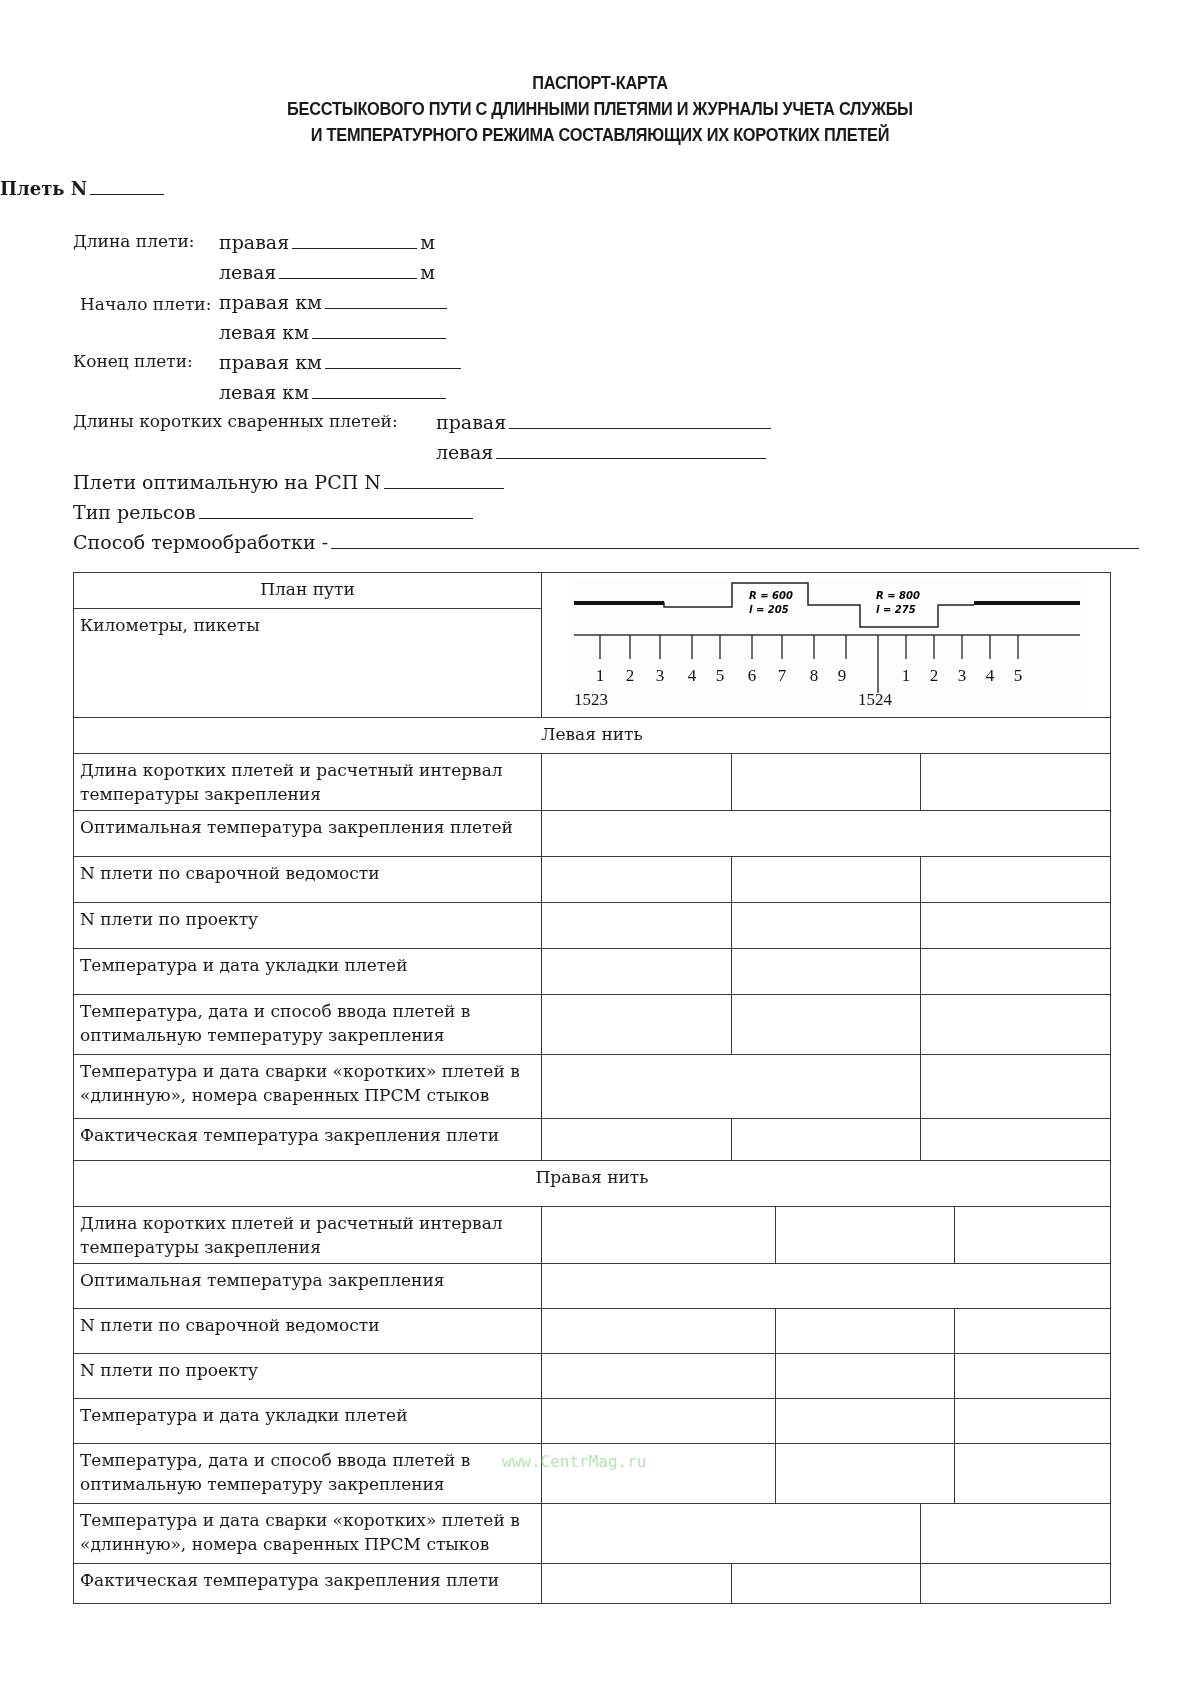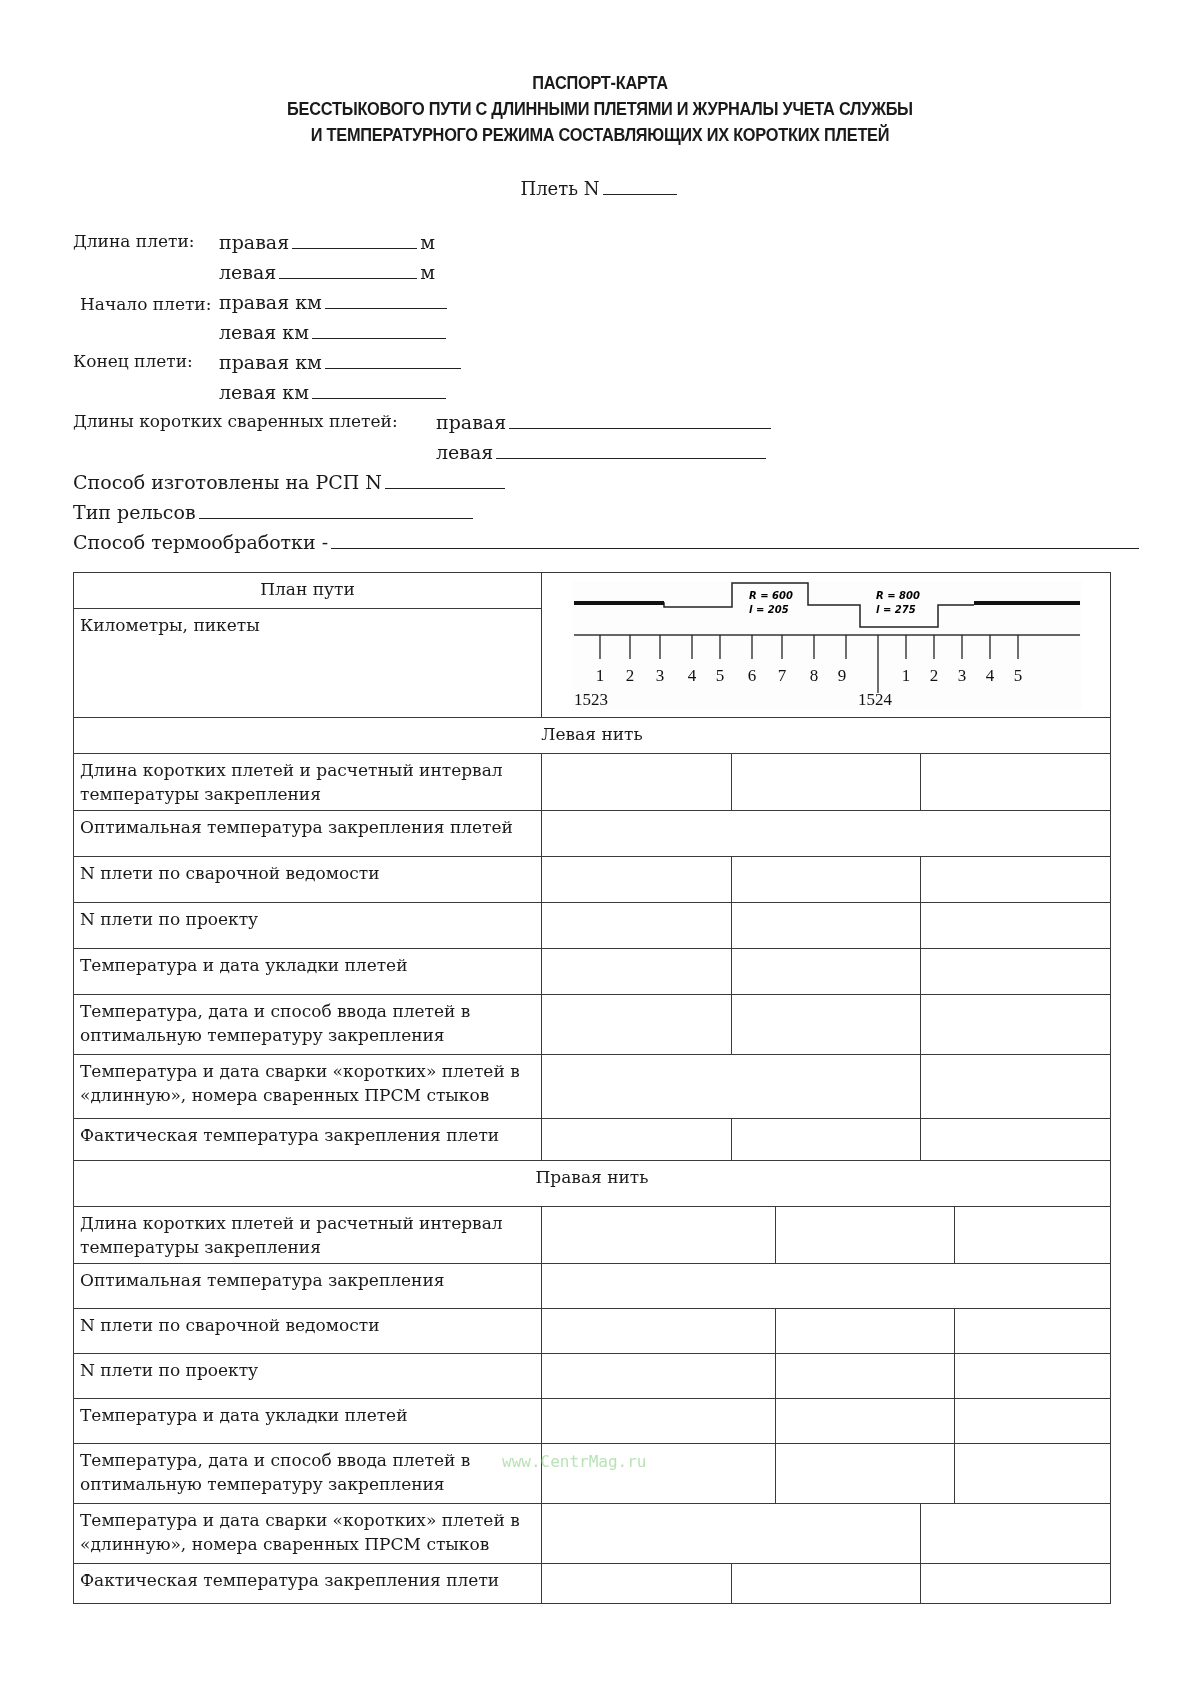--- a/index.html
+++ b/index.html
@@ -1,21 +1,21 @@
 <!DOCTYPE html>
 <html><head>
 <meta charset="utf-8">
 <style>
   html, body { margin: 0; padding: 0; background: #ffffff; }
   body { width: 1200px; height: 1697px; position: relative; overflow: hidden;
          font-family: "DejaVu Serif", "Liberation Serif", serif; color: #1a1a1a; }
   .title { position: absolute; left: 0; width: 1200px; text-align: center;
            font-family: "Liberation Sans", "DejaVu Sans", sans-serif; font-weight: bold;
            font-size: 19px; letter-spacing: -0.3px; transform: scaleX(0.86); transform-origin: center; }
-  .pl { position: absolute; left: 0; width: 1200px; text-align: center; font-size: 18px; }
+  .pl { position: absolute; left: 0; width: 1200px; text-align: left; font-size: 18px; font-weight: bold; }
   .blank { display: inline-block; border-bottom: 1px solid #222; height: 1px; vertical-align: baseline; margin: 0 3px; }
   .field { position: absolute; font-size: 19px; white-space: nowrap; }
   .lbl { position: absolute; font-size: 17px; white-space: nowrap; }
   table.form { position: absolute; left: 73px; top: 572px; width: 1037px; border-collapse: collapse; table-layout: fixed; }
   table.form td { border: 1.5px solid #3a3a3a; font-size: 17px; padding: 4px 6px; vertical-align: top; line-height: 24px; }
   td.center { text-align: center; vertical-align: middle; }
   .plan-cell { padding: 0 !important; position: relative; text-decoration: underline; }
   .watermark { position: absolute; left: 502px; top: 1452px; font-family: "DejaVu Sans Mono", monospace; font-size: 16px; color: #b9e3b6; pointer-events: none; }
 </style>
 </head>
@@ -54,21 +54,21 @@
 
 <div class="lbl" style="left:73px;top:411px;text-align:center;">Длины коротких сваренных плетей:</div>
 <div class="field" style="left:436px;top:411px;">
   <span>правая</span><span class="blank" style="width:262px;"></span>
 </div>
 <div class="field" style="left:436px;top:441px;">
   <span>левая</span><span class="blank" style="width:270px;"></span>
 </div>
 
 <div class="field" style="left:73px;top:471px;">
-  <span>Способ изготовлены на РСП N</span><span class="blank" style="width:120px;"></span>
+  <span>Плети оптимальную на РСП N</span><span class="blank" style="width:120px;"></span>
 </div>
 <div class="field" style="left:73px;top:501px;">
   <span>Тип рельсов</span><span class="blank" style="width:274px;"></span>
 </div>
 <div class="field" style="left:73px;top:531px;">
   <span>Способ термообработки -</span><span class="blank" style="width:808px;"></span>
 </div>
 
 <table class="form">
   <colgroup>

